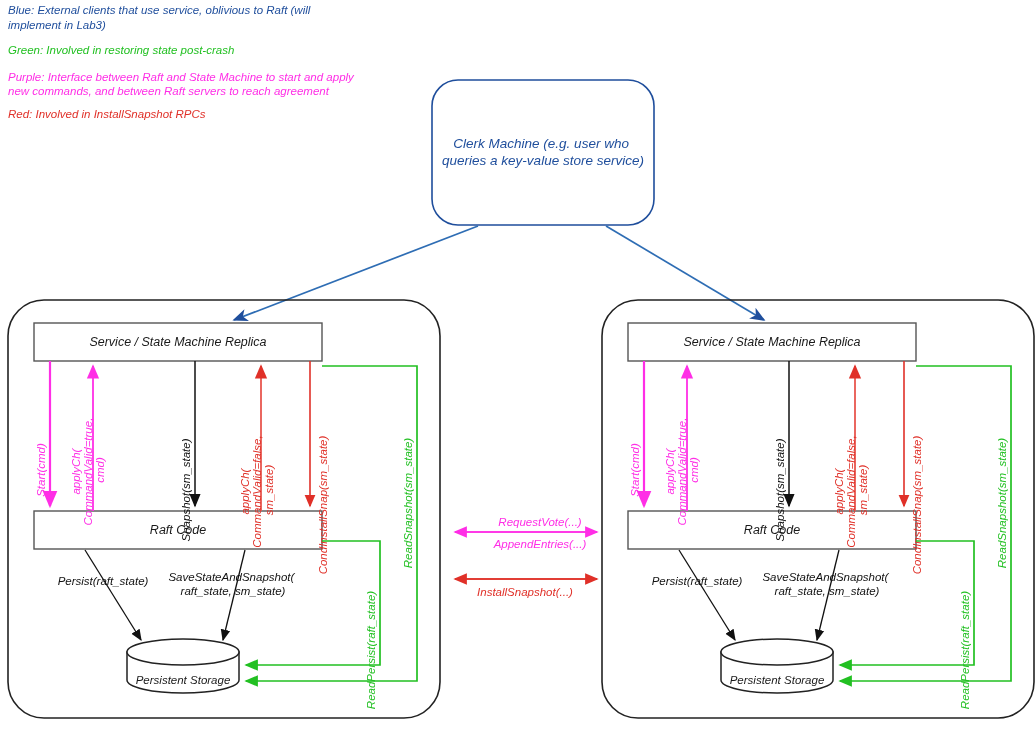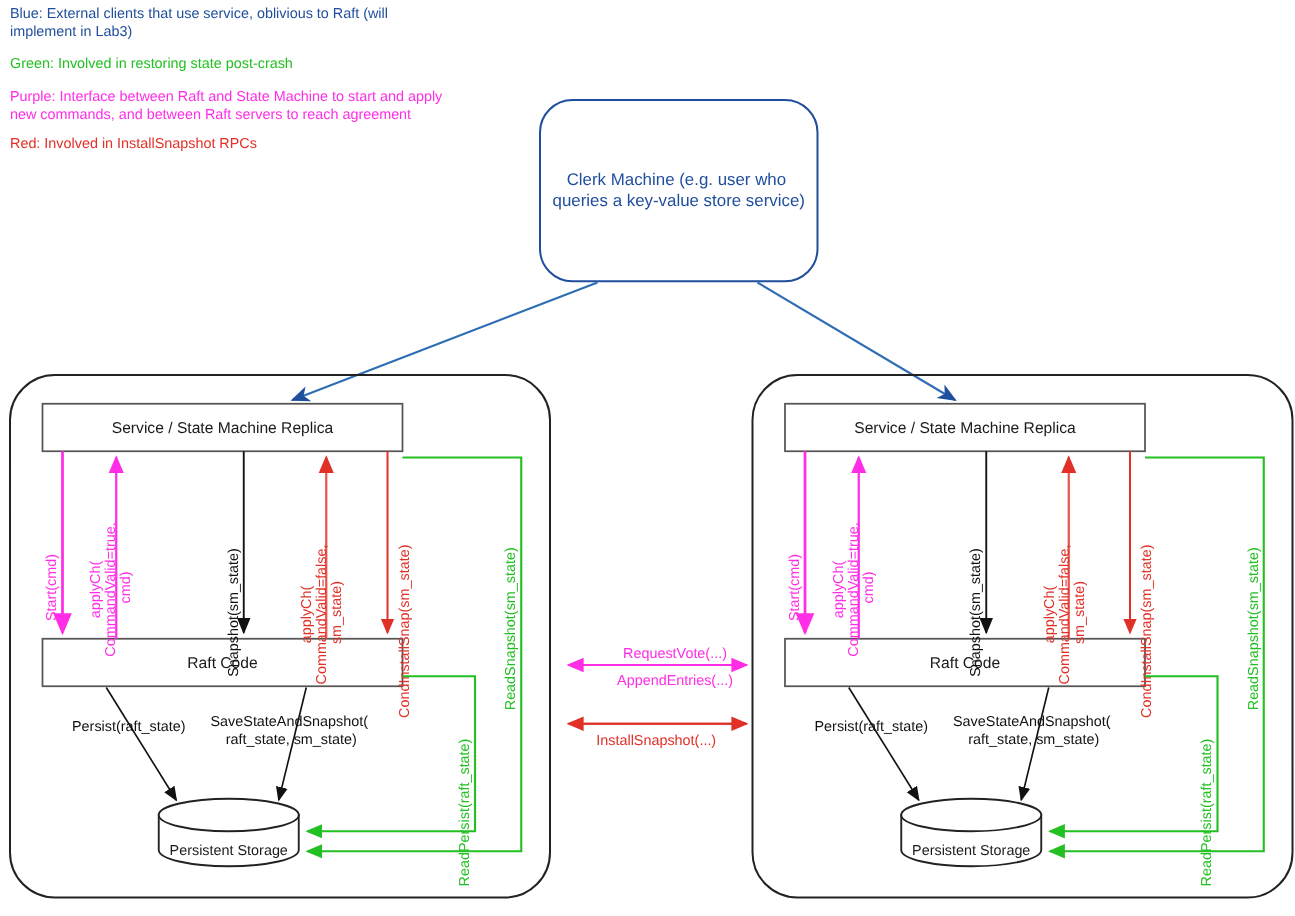--- a/index.html
+++ b/index.html
@@ -13,20 +13,21 @@
     height: 733px;
     position: relative;
     font-family: "Liberation Sans", sans-serif;
     overflow: hidden;
   }
   #diagram-root {
     position: absolute;
     left: 0; top: 0;
     width: 940px;
     height: 733px;
+    font-style: italic;
   }
   svg { display: block; }
   .legend-text {
     font-size: 11.5px;
     font-family: "Liberation Sans", sans-serif;
     dominant-baseline: middle;
   }
   .box-label {
     font-size: 12.5px;
     font-family: "Liberation Sans", sans-serif;

